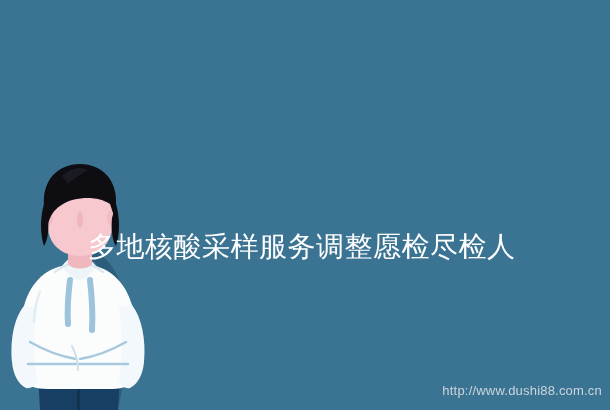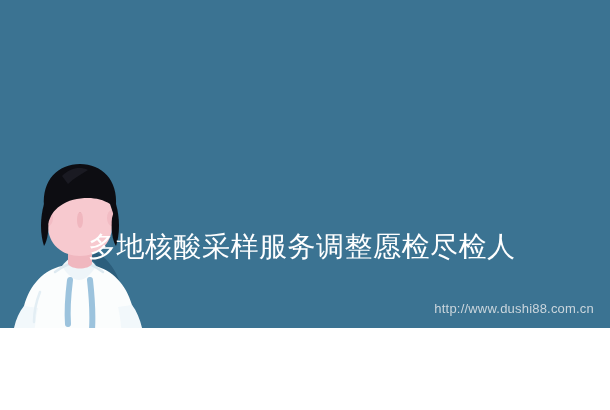--- a/index.html
+++ b/index.html
@@ -3,21 +3,21 @@
 <meta charset="utf-8">
 <style>
   html, body {
     margin: 0;
     padding: 0;
     background: #ffffff;
   }
   #stage {
     position: relative;
     width: 610px;
-    height: 328px;
+    height: 410px;
     overflow: hidden;
     background: #3b7392;
     font-family: "Liberation Sans", "DejaVu Sans", sans-serif;
   }
 
   
   .headline {
     position: absolute;
     left: 88px;
     top: 142px;
@@ -28,21 +28,21 @@
     letter-spacing: 0.5px;
     font-weight: 400;
     white-space: pre-wrap;
     text-rendering: optimizeLegibility;
   }
   .headline .ln { display: block; }
 
   
   .watermark {
     position: absolute;
-    right: 16px;
+    right: 8px;
     bottom: 12px;
     color: #d7dee3;
     font-size: 13px;
     letter-spacing: 0.2px;
     opacity: 0.92;
   }
 
   
   .person {
     position: absolute;

